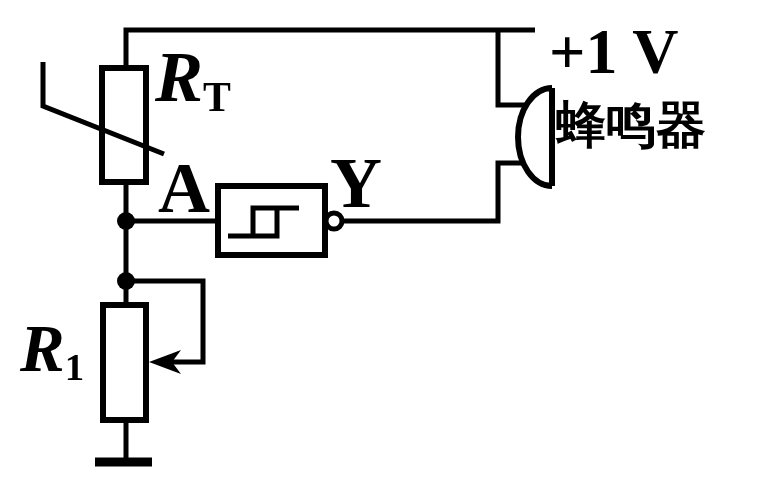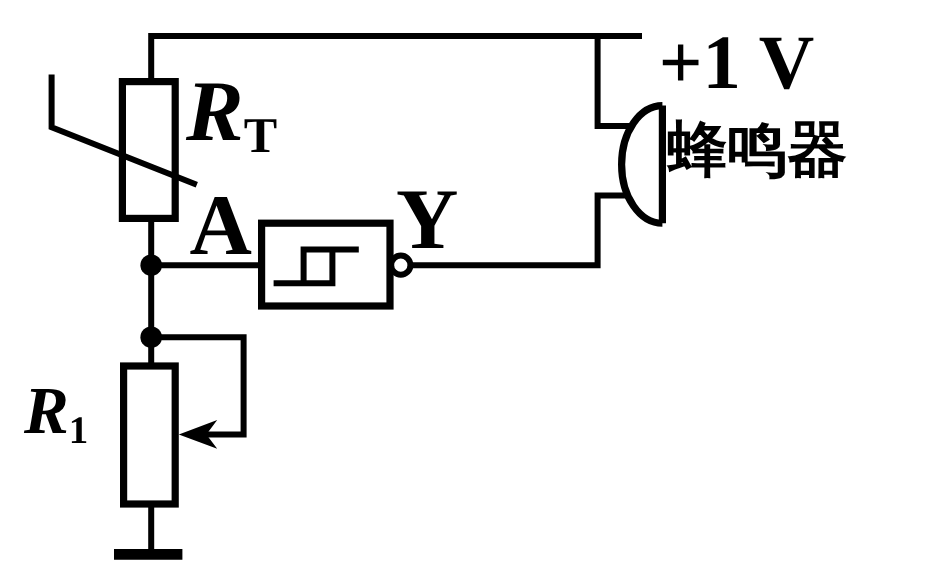--- a/index.html
+++ b/index.html
@@ -17,26 +17,26 @@
     font-weight:bold;
     line-height:1;
     white-space:nowrap;
   }
   .it{font-style:italic;}
   .sub{
     font-size:0.58em;
     font-style:normal;
     vertical-align:-0.24em;
   }
-  .lbl-rt{left:155px;top:57px;font-size:72px;}
+  .lbl-rt{left:155px;top:41px;font-size:72px;}
   .lbl-a{left:158px;top:152px;font-size:72px;}
   .lbl-y{left:330px;top:147px;font-size:72px;}
   .lbl-supply{left:549px;top:20px;font-size:64px;}
   .lbl-buzzer{left:556px;top:100px;font-size:50px;font-weight:bold;}
-  .lbl-r1{left:20px;top:315px;font-size:56px;}
+  .lbl-r1{left:20px;top:315px;font-size:67px;}
 </style>
 </head>
 <body>
 
 <div class="stage">
 
   <svg width="774" height="482" viewBox="0 0 774 482">
 
     <rect x="102" y="68" width="44" height="114" fill="#ffffff" stroke="#000000" stroke-width="6"></rect>
     <rect x="103" y="305" width="43" height="115" fill="#ffffff" stroke="#000000" stroke-width="6"></rect>

